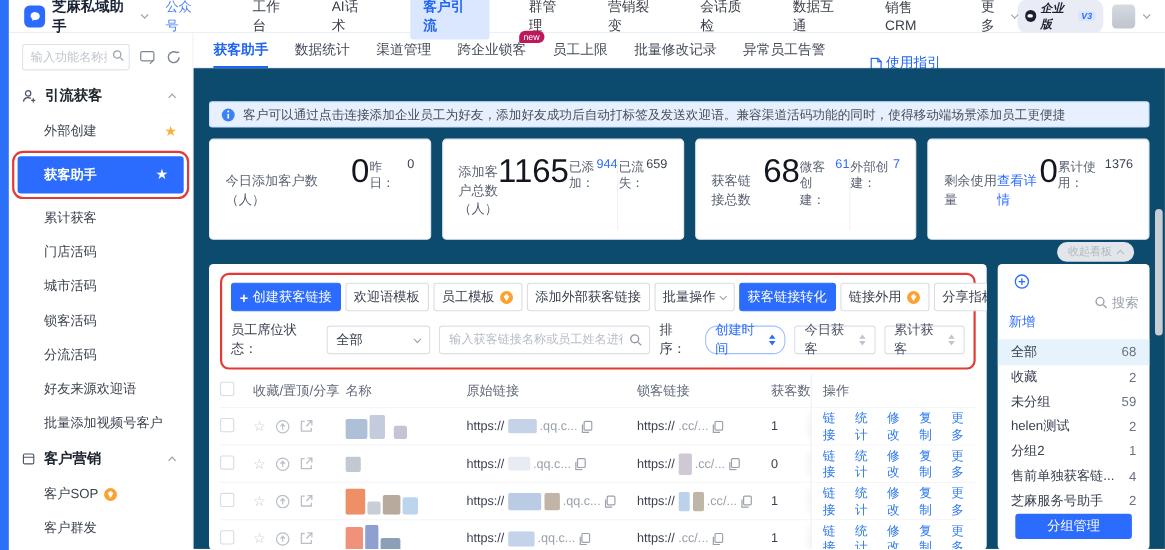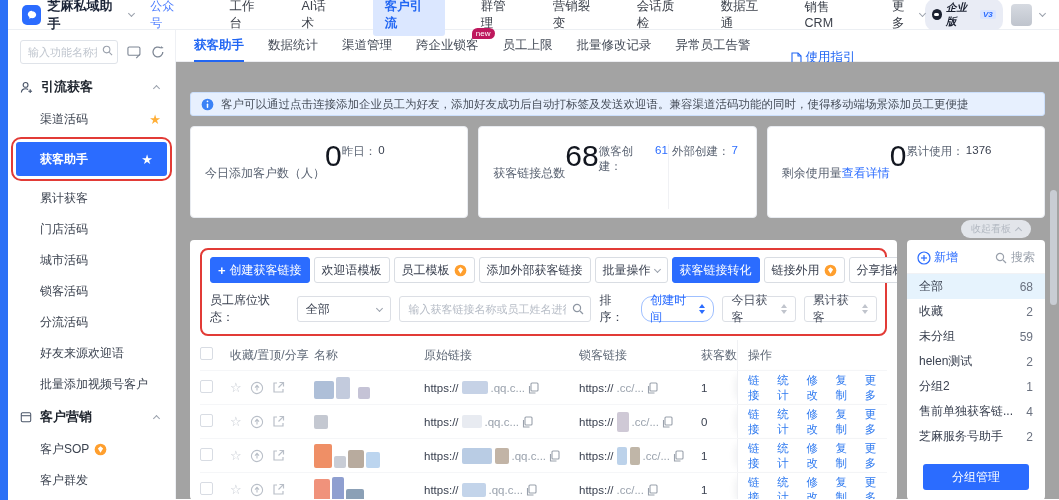--- a/index.html
+++ b/index.html
@@ -45,21 +45,21 @@
   .promo-ico { display:inline-flex; margin-left:5px; }
 
   
   .main { flex:1; display:flex; flex-direction:column; min-width:0; }
   .tabsbar { display:flex; align-items:center; gap:24px; height:32px; padding:0 18px; background:#fff; border-bottom:1px solid #ecedf1; font-size:12.5px; color:#444b57; }
   .tab { position:relative; height:32px; display:flex; align-items:center; cursor:pointer; }
   .tab.active { color:#2166f3; font-weight:bold; box-shadow:inset 0 -2px 0 #2166f3; }
   .badge-new { position:absolute; top:-2px; right:-16px; background:#be185d; color:#fff; font-size:8px; padding:1px 4px; border-radius:7px 7px 7px 1px; }
   .guide-link { margin-left:16px; color:#2166f3; display:flex; align-items:center; gap:4px; cursor:pointer;margin-top:24px; }
 
-  .content { flex:1; background:#a3a3a3; padding:0 14px; position:relative; overflow:hidden; }
+  .content { flex:1; background:#0c4a6e; padding:0 14px; position:relative; overflow:hidden; }
   .banner { margin-top:30px; height:24px; background:#e7f0fe; border:1px solid #cbdffc; border-radius:3px; display:flex; align-items:center; gap:7px; padding:0 10px; color:#474e5a; font-size:11.5px; white-space:nowrap; overflow:hidden; }
 
   .stats { display:flex; gap:10px; margin-top:10px; }
   .card { flex:1; background:#fff; border:1px solid #e9ecf1; border-radius:4px; padding:10px 14px 8px; height:92px; display:flex; flex-direction:row; }
   .card-title { font-size:12px; color:#5a6372; display:flex; justify-content:space-between; align-items:center; }
   .card-link { color:#2b6cff; cursor:pointer; }
   .big { text-align:center; font-size:30px; font-weight:500; color:#12161f; line-height:1.1; margin-top:2px; }
   .card-sep { border-top:1px solid #f3f4f7; margin-top:auto; }
   .card-foot { display:flex; font-size:11.5px; color:#5a6372; padding-top:7px; }
   .card-foot .fi { flex:1; display:flex; }
@@ -107,21 +107,21 @@
   .op { color:#2f7af0; cursor:pointer; }
   .cb { width:13px; height:13px; border:1px solid #d8dce3; border-radius:2px; background:#fff; display:inline-block; }
   .star-o { font-size:13px; color:#c3c8d0; cursor:pointer; }
   .lcell { display:flex; align-items:center; gap:3px; white-space:nowrap; overflow:hidden; }
   .lt { color:#9aa2ad; }
   .mos { display:flex; align-items:flex-end; gap:2px; }
   .mos i { display:block; border-radius:2px; }
 
   .group-panel { width:138px; flex:none; display:flex; flex-direction:column; overflow:hidden; }
   .gp-head { display:flex; align-items:center; justify-content:space-between; padding:9px 10px 7px; border-bottom:1px solid #f1f2f5; }
-  .gp-add { color:#2b6cff; display:flex; align-items:center; gap:3px; cursor:pointer; }
+  .gp-add { color:#2b6cff; display:flex; align-items:center; gap:21px; cursor:pointer;flex-direction:column; }
   .gp-search { color:#9aa1ac; display:flex; align-items:center; gap:4px; cursor:pointer; }
   .g-item { display:flex; justify-content:space-between; align-items:center; height:25px; padding:0 12px; color:#3a4150; cursor:pointer; }
   .g-item.active { background:#e6f3fd; }
   .g-cnt { color:#6b7280; }
   .gp-btn { margin:auto auto 10px; width:106px; height:26px; background:#2b6cff; color:#fff; border:none; border-radius:3px; font-size:12px; cursor:pointer; }
   .vscroll { position:absolute; right:2px; top:190px; width:7px; height:115px; background:#c9cdd4; border-radius:4px; cursor:pointer; }
 </style>
 </head>
 <body>
 
@@ -195,21 +195,21 @@
         <svg width="13" height="13" viewBox="0 0 14 14">
             <circle cx="6" cy="4.2" r="2.6" fill="none" stroke="#4a5568" stroke-width="1.2"></circle>
             <path d="M1.5 12.5c0-2.6 2-4.2 4.5-4.2 1 0 2 .3 2.7.8" fill="none" stroke="#4a5568" stroke-width="1.2"></path>
             <line x1="11" y1="9" x2="11" y2="13" stroke="#4a5568" stroke-width="1.2"></line>
             <line x1="9" y1="11" x2="13" y2="11" stroke="#4a5568" stroke-width="1.2"></line>
           </svg>
         <span>引流获客</span>
         <span class="chev up"></span>
       </div>
       <div class="side-item">
-          <span>渠道活码</span>
+          <span>外部创建</span>
           <span class="star">★</span>
         </div>
       <div class="annot1">
         <div class="side-item active">
             <span>获客助手</span>
             <span class="star">★</span>
           </div>
       </div>
       <div class="side-item">累计获客</div>
       <div class="side-item">门店活码</div>
@@ -280,20 +280,37 @@
             <div class="card-sep"></div>
             <div class="card-foot">
                 <span class="fi">
                   <span>昨日：</span>
                   <span class="gv">0</span>
                 </span>
               </div>
           </div>
           <div class="card">
             <div class="card-title">
+                <span>添加客户总数（人）</span>
+              </div>
+            <div class="big">1165</div>
+            <div class="card-sep"></div>
+            <div class="card-foot">
+              <span class="fi">
+                  <span>已添加：</span>
+                  <span class="bv">944</span>
+                </span>
+              <span class="fi">
+                  <span>已流失：</span>
+                  <span class="gv">659</span>
+                </span>
+            </div>
+          </div>
+          <div class="card">
+            <div class="card-title">
                 <span>获客链接总数</span>
               </div>
             <div class="big">68</div>
             <div class="card-sep"></div>
             <div class="card-foot">
               <span class="fi">
                   <span>微客创建：</span>
                   <span class="bv">61</span>
                 </span>
               <span class="fi">

